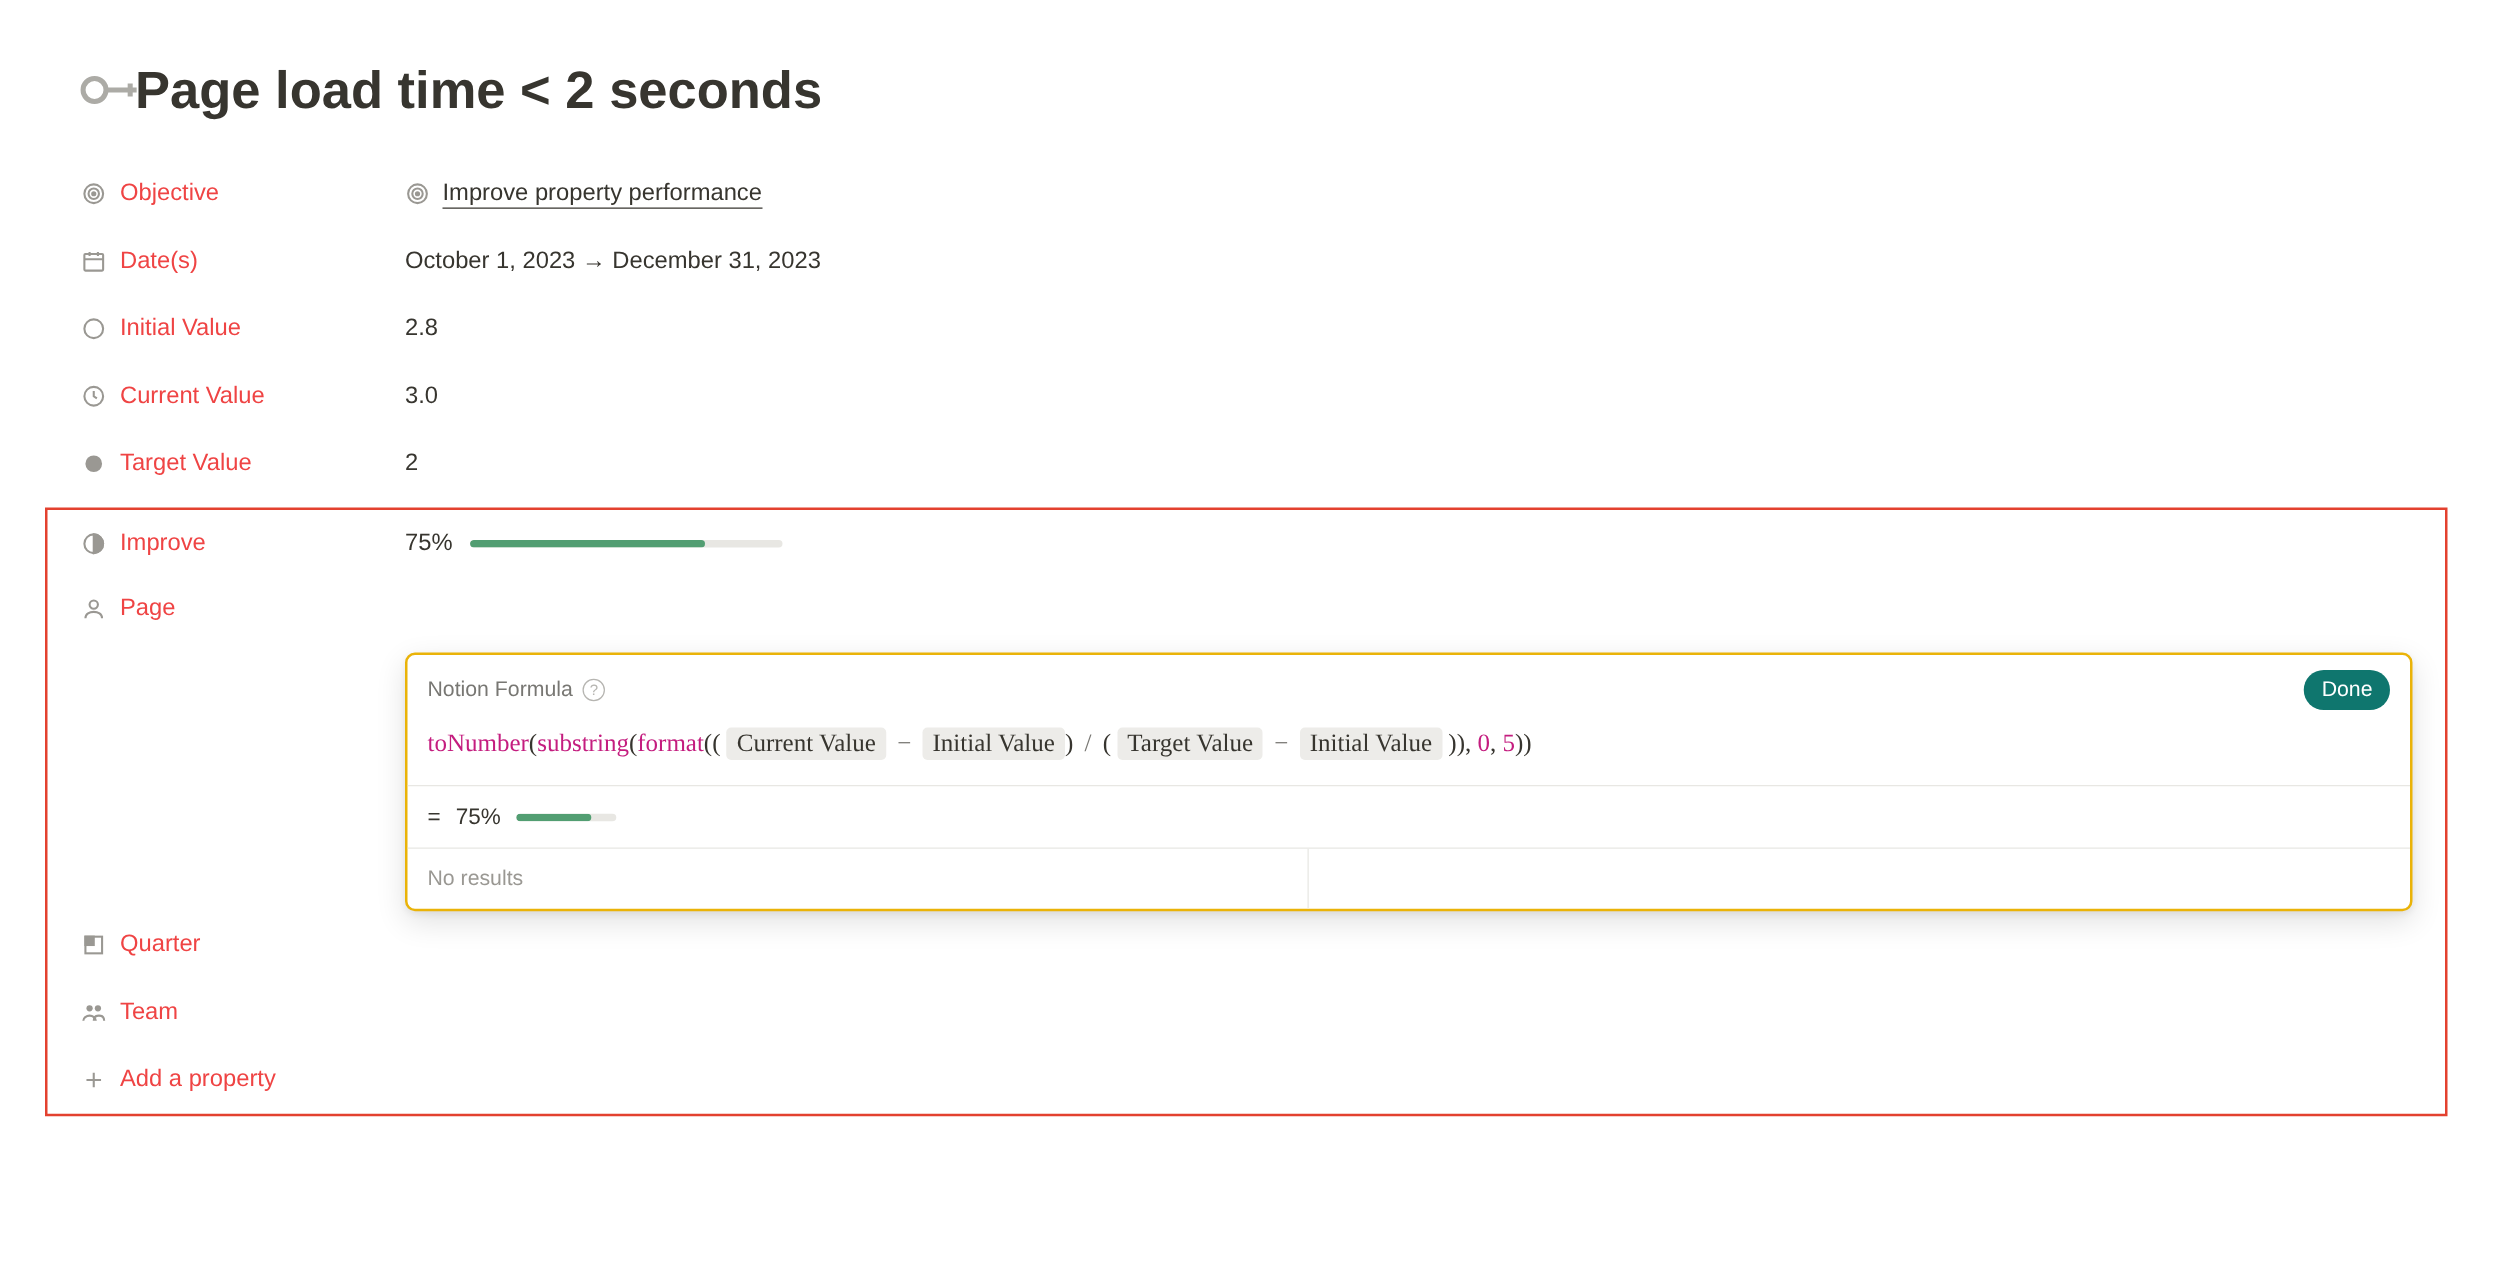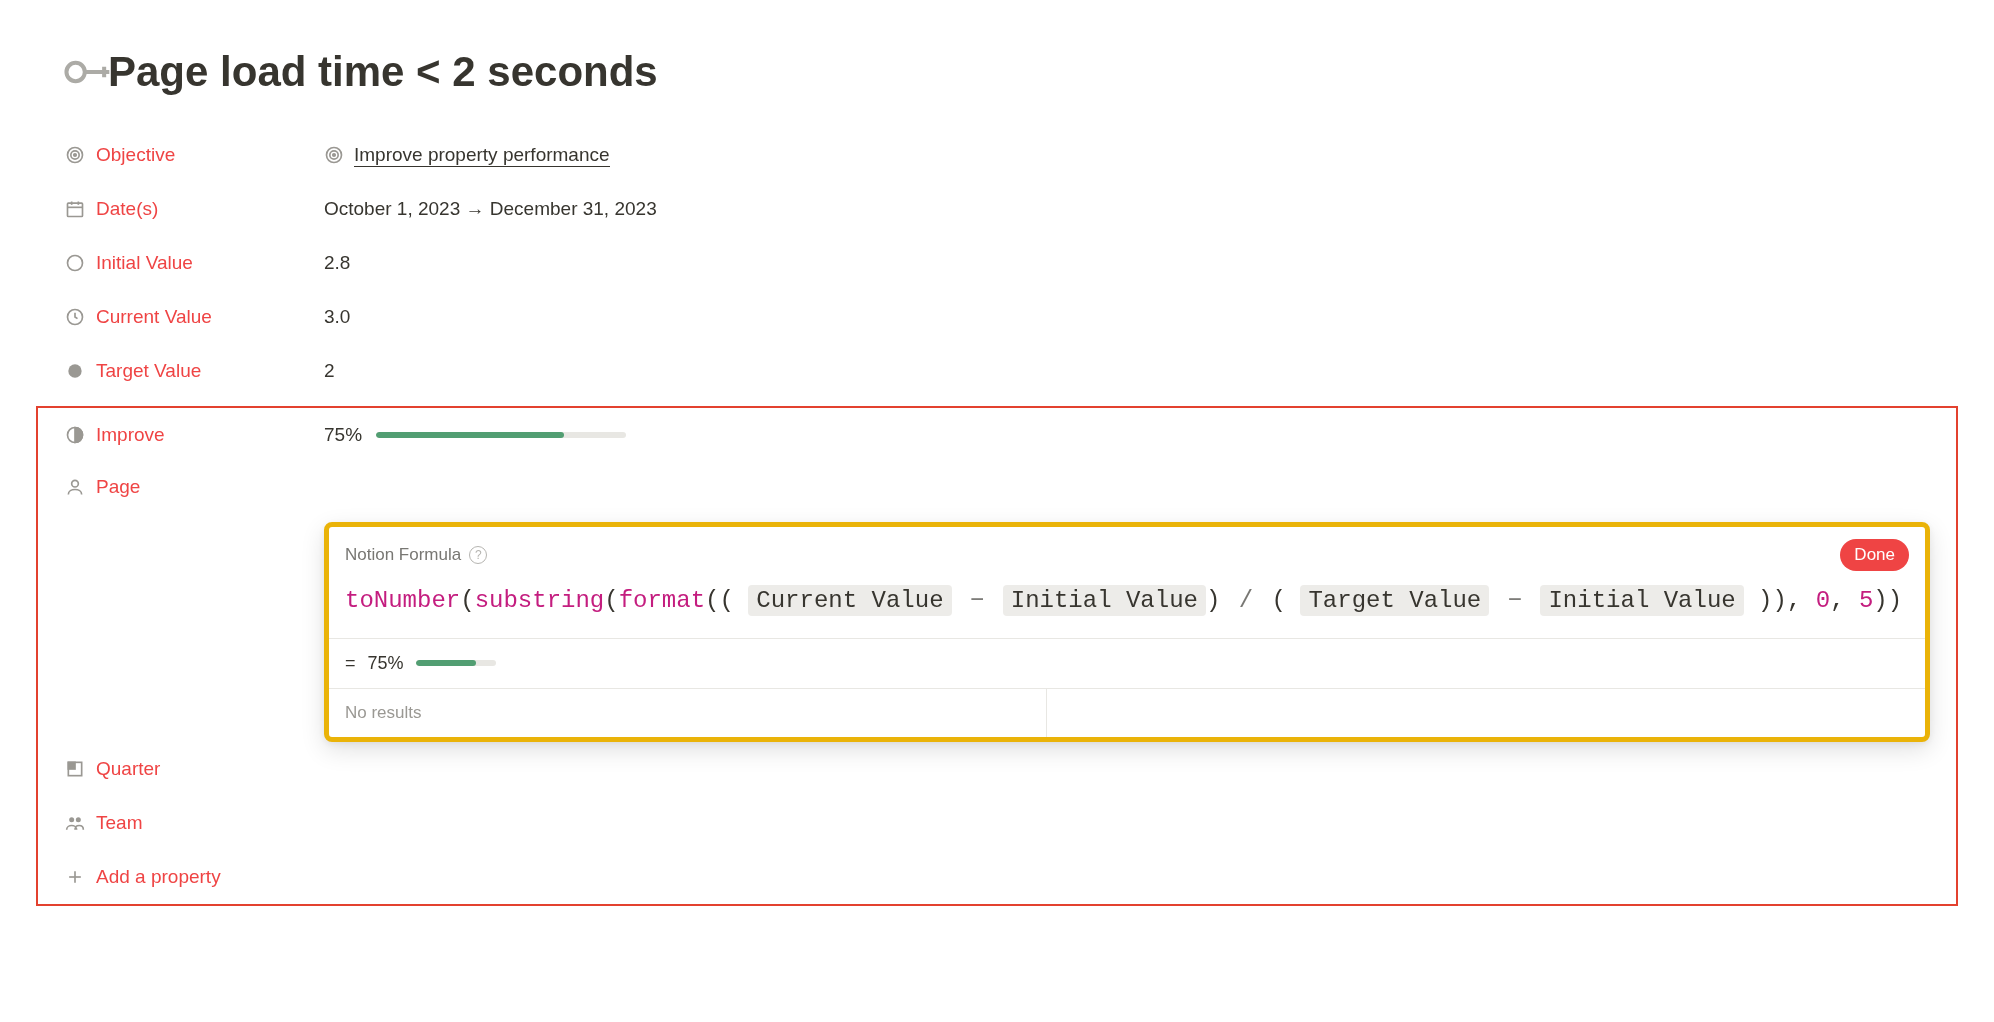--- a/index.html
+++ b/index.html
@@ -86,52 +86,52 @@
       border: 2px solid #e3412f;
       margin-left: -28px;
       margin-right: -28px;
       padding: 0 26px;
       margin-top: 8px;
     }
     .formula-popover {
       margin-top: 6px;
       margin-left: 260px;
       background: #fff;
-      border: 5px solid #eab308;
+      border: 2px solid #eab308;
       border-radius: 8px;
       box-shadow: 0 8px 24px rgba(0,0,0,0.12), 0 2px 6px rgba(0,0,0,0.06);
       overflow: hidden;
     }
     .formula-header {
       display: flex;
       align-items: center;
       justify-content: space-between;
       padding: 12px 16px 0 16px;
     }
     .formula-header-left {
       display: flex;
       align-items: center;
       gap: 8px;
       color: #787773;
       font-size: 17px;
     }
     .done-btn {
-      background: #ef4444;
+      background: #0f766e;
       color: #fff;
       border: none;
       border-radius: 16px;
       padding: 6px 14px;
       font-size: 17px;
       font-weight: 500;
       cursor: pointer;
     }
     .formula-body {
       padding: 10px 16px 16px 16px;
-      font-family: Liberation Mono, monospace;
-      font-size: 24px;
+      font-family: Liberation Serif, serif;
+      font-size: 20px;
       line-height: 1.7;
       word-break: break-word;
       border-bottom: 1px solid #e8e7e3;
     }
     .tok-fn { color: #c41d7f; }
     .tok-paren { color: #37352f; }
     .tok-op { color: #787773; padding: 0 4px; }
     .tok-num { color: #c41d7f; }
     .tok-var {
       background: #edece9;

